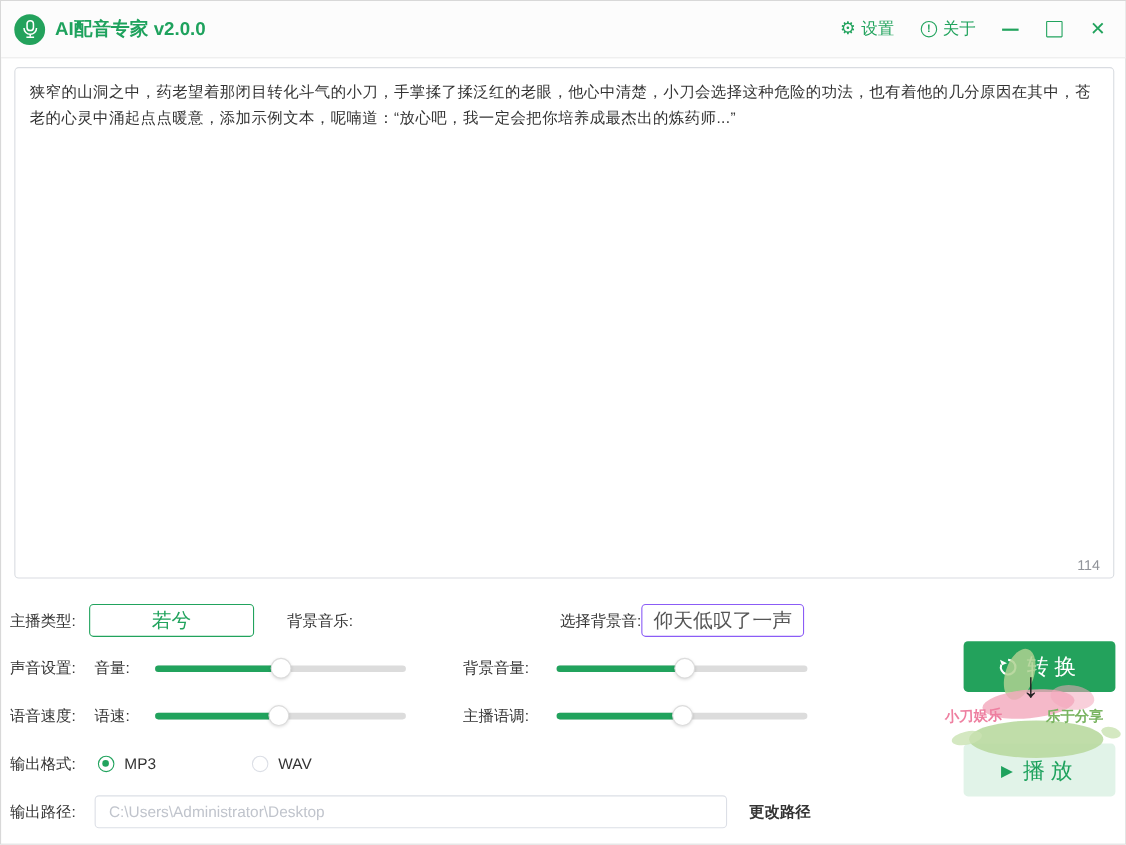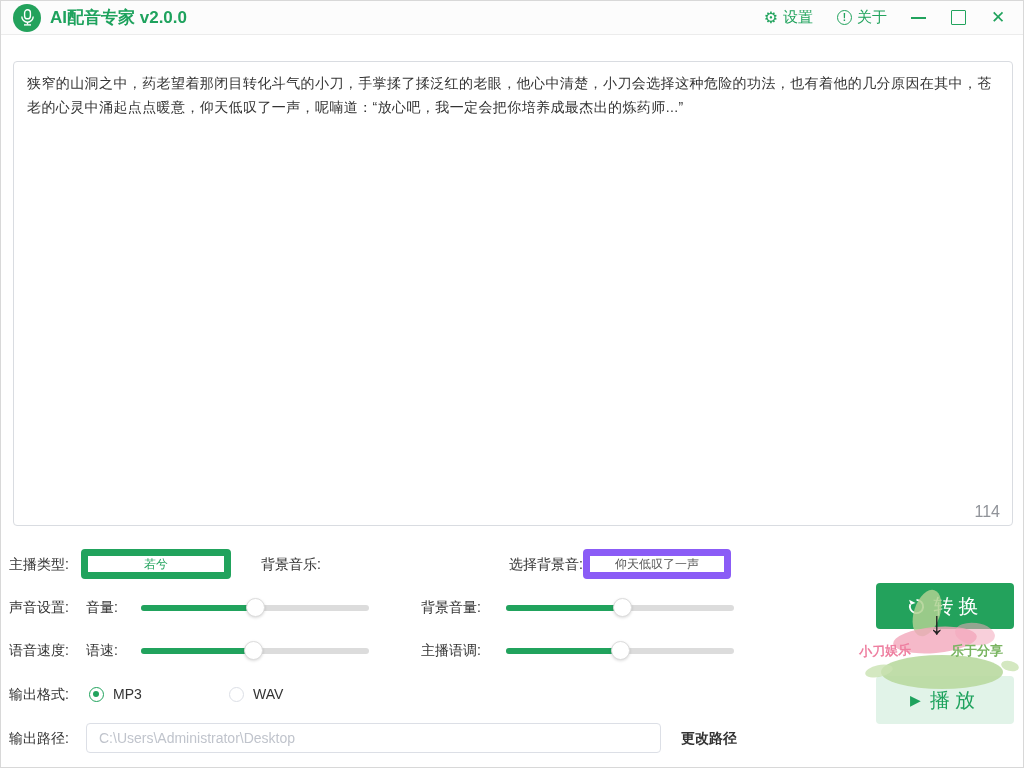--- a/index.html
+++ b/index.html
@@ -1,48 +1,48 @@
 <!DOCTYPE html>
 <html><head>
 <meta charset="utf-8">
 <style>
   * { margin:0; padding:0; box-sizing:border-box; }
   html,body { width:1024px; height:768px; overflow:hidden; background:#fff;
     font-family:"Liberation Sans", sans-serif; }
   .window { width:1024px; height:768px; border:1px solid #d8d8d8; background:#fff; position:relative; }
 
   
-  .topbar { height:34px; background:#fcfcfc; border-bottom:1px solid #ececec;
+  .topbar { height:52px; background:#fcfcfc; border-bottom:1px solid #ececec;
     display:flex; align-items:center; justify-content:space-between; padding:0 16px 0 12px; }
   .brand { display:flex; align-items:center; }
   .logo { width:28px; height:28px; border-radius:50%; background:#23a25c; display:flex;
     align-items:center; justify-content:center; }
   .title { margin-left:9px; font-size:17px; font-weight:bold; color:#1ea25d; }
   .topbar-right { display:flex; align-items:center; color:#21a35d; }
   .top-link { display:flex; align-items:center; font-size:15px; color:#21a35d; cursor:pointer; margin-left:24px; }
   .gear { font-size:16px; margin-right:5px; line-height:1; }
   .info-circle { width:15px; height:15px; border:1.4px solid #21a35d; border-radius:50%;
     font-size:10px; font-weight:bold; display:flex; align-items:center; justify-content:center; margin-right:5px; }
   .winctl { margin-left:22px; cursor:pointer; display:flex; align-items:center; justify-content:center;
     width:18px; height:18px; color:#21a35d; }
   .winctl.min .minbar { width:15px; height:2px; background:#21a35d; }
   .winctl.max .maxbox { width:15px; height:15px; border:1.6px solid #21a35d; border-radius:1px; }
   .winctl.close { font-size:17px; }
 
   
   .editor { position:absolute; left:12px; top:60px; width:1000px; height:465px;
     border:1px solid #d9dce1; border-radius:4px; background:#fff; }
   .editor-text { padding:9px 13px; font-size:14px; line-height:24px; color:#333; letter-spacing:0.4px; }
-  .char-count { position:absolute; right:12px; bottom:4px; font-size:16px; color:#909399; }
+  .char-count { position:absolute; right:12px; bottom:4px; font-size:13px; color:#909399; }
 
   
   .panel { position:absolute; left:0; top:525px; width:1024px; height:243px; }
   .lbl { position:absolute; font-size:14px; color:#333; height:30px; line-height:30px; white-space:nowrap; }
-  .btn { position:absolute; height:30px; border:7px solid #8b5cf6; border-radius:4px; background:#fff;
-    font-size:12px; color:#555; display:flex; align-items:center; justify-content:center; cursor:pointer; }
+  .btn { position:absolute; height:30px; border:1px solid #8b5cf6; border-radius:4px; background:#fff;
+    font-size:18px; color:#555; display:flex; align-items:center; justify-content:center; cursor:pointer; }
   .btn.green { border-color:#21a35d; color:#21a35d; }
 
   .slider { position:absolute; width:228px; height:28px; cursor:pointer; }
   .slider .track { position:absolute; left:0; right:0; top:11px; height:6px; background:#dcdcdc; border-radius:3px; }
   .slider .fill  { position:absolute; left:0; top:11px; height:6px; background:#21a35d; border-radius:3px; }
   .slider .knob  { position:absolute; top:4px; width:19px; height:19px; background:#fff; border:1px solid #dcdcdc;
     border-radius:50%; box-shadow:0 1px 3px rgba(0,0,0,.15); }
 
   .radio { position:absolute; width:15px; height:15px; border-radius:50%; border:1.5px solid #dcdfe6; background:#fff; cursor:pointer; }
   .radio.checked { border-color:#21a35d; }
@@ -106,21 +106,21 @@
           <span class="minbar"></span>
         </span>
       <span class="winctl max">
           <span class="maxbox"></span>
         </span>
       <span class="winctl close">✕</span>
     </div>
   </div>
 
   <div class="editor">
-    <div class="editor-text">狭窄的山洞之中，药老望着那闭目转化斗气的小刀，手掌揉了揉泛红的老眼，他心中清楚，小刀会选择这种危险的功法，也有着他的几分原因在其中，苍老的心灵中涌起点点暖意，仰天低叹了一声，呢喃道：“放心吧，我一定会把你培养成最杰出的炼药师...”</div>
+    <div class="editor-text">狭窄的山洞之中，药老望着那闭目转化斗气的小刀，手掌揉了揉泛红的老眼，他心中清楚，小刀会选择这种危险的功法，也有着他的几分原因在其中，苍老的心灵中涌起点点暖意，添加示例文本，呢喃道：“放心吧，我一定会把你培养成最杰出的炼药师...”</div>
     <div class="char-count">114</div>
   </div>
 
   <div class="panel">
 
     <span class="lbl" style="left:8px; top:23px;">主播类型:</span>
     <button class="btn green" style="left:80px; top:23px; width:150px;">若兮</button>
     <span class="lbl" style="left:260px; top:23px;">背景音乐:</span>
     <span class="lbl" style="left:508px; top:23px;">选择背景音:</span>
     <button class="btn" style="left:582px; top:23px; width:148px;">仰天低叹了一声</button>

